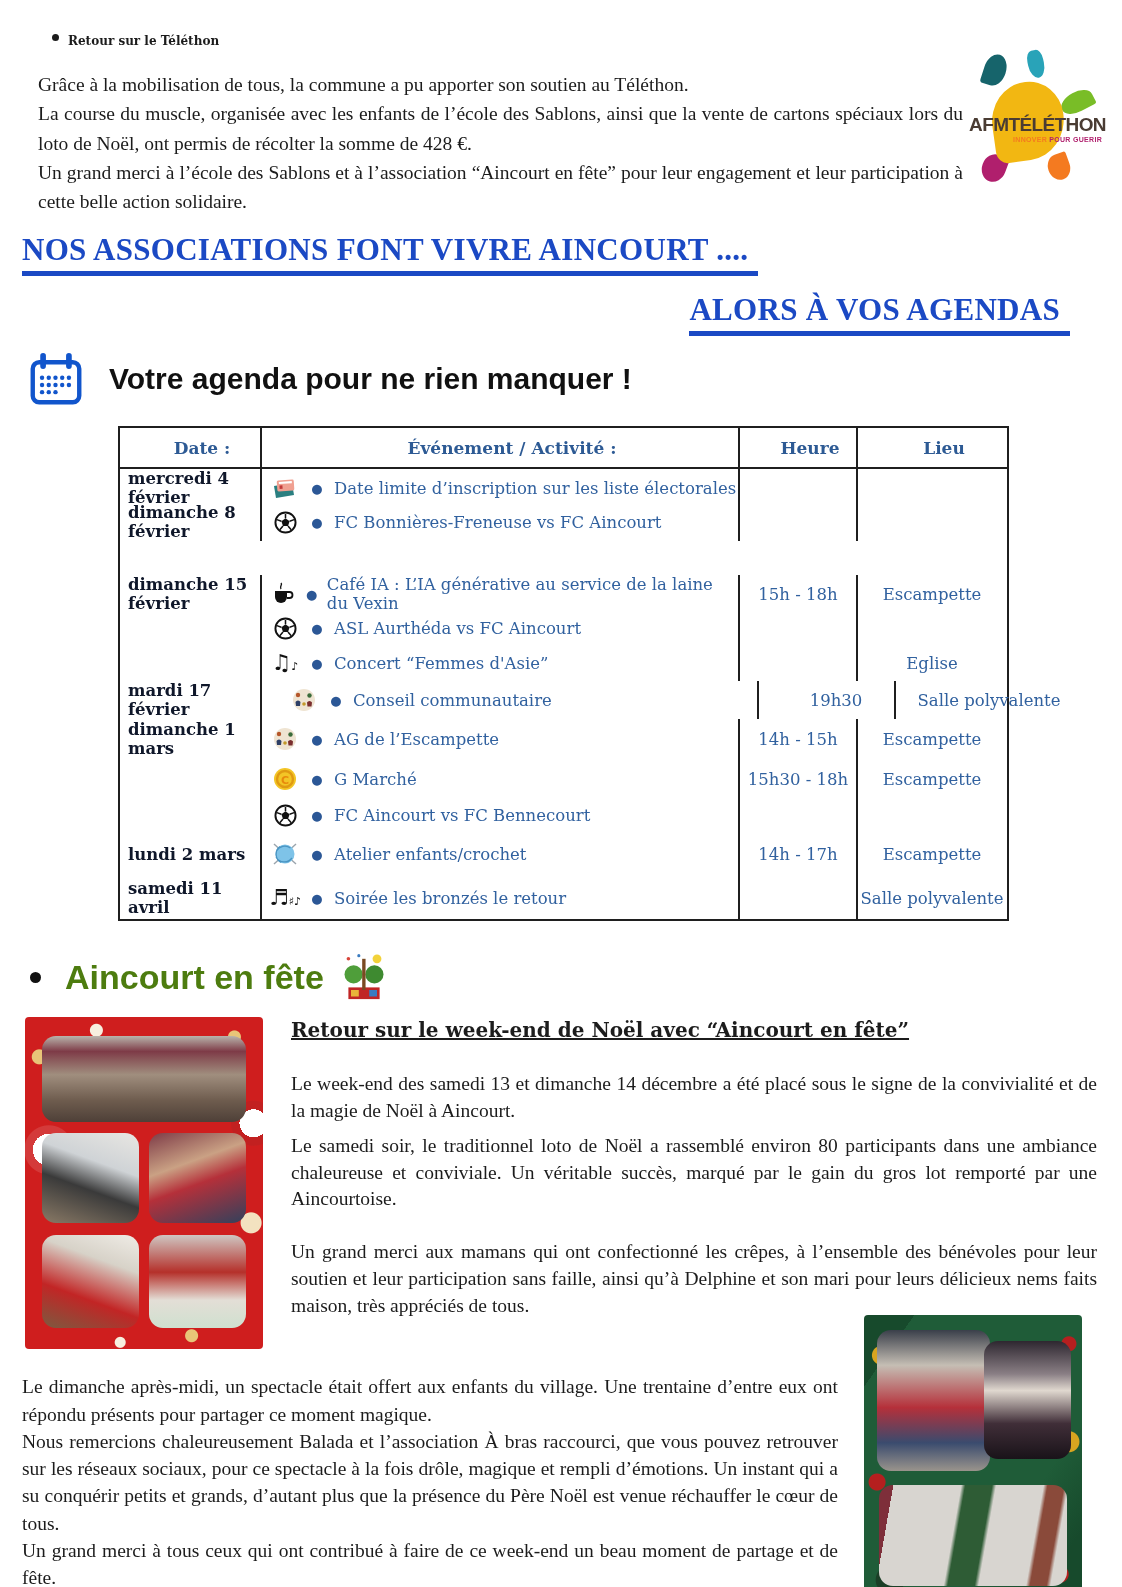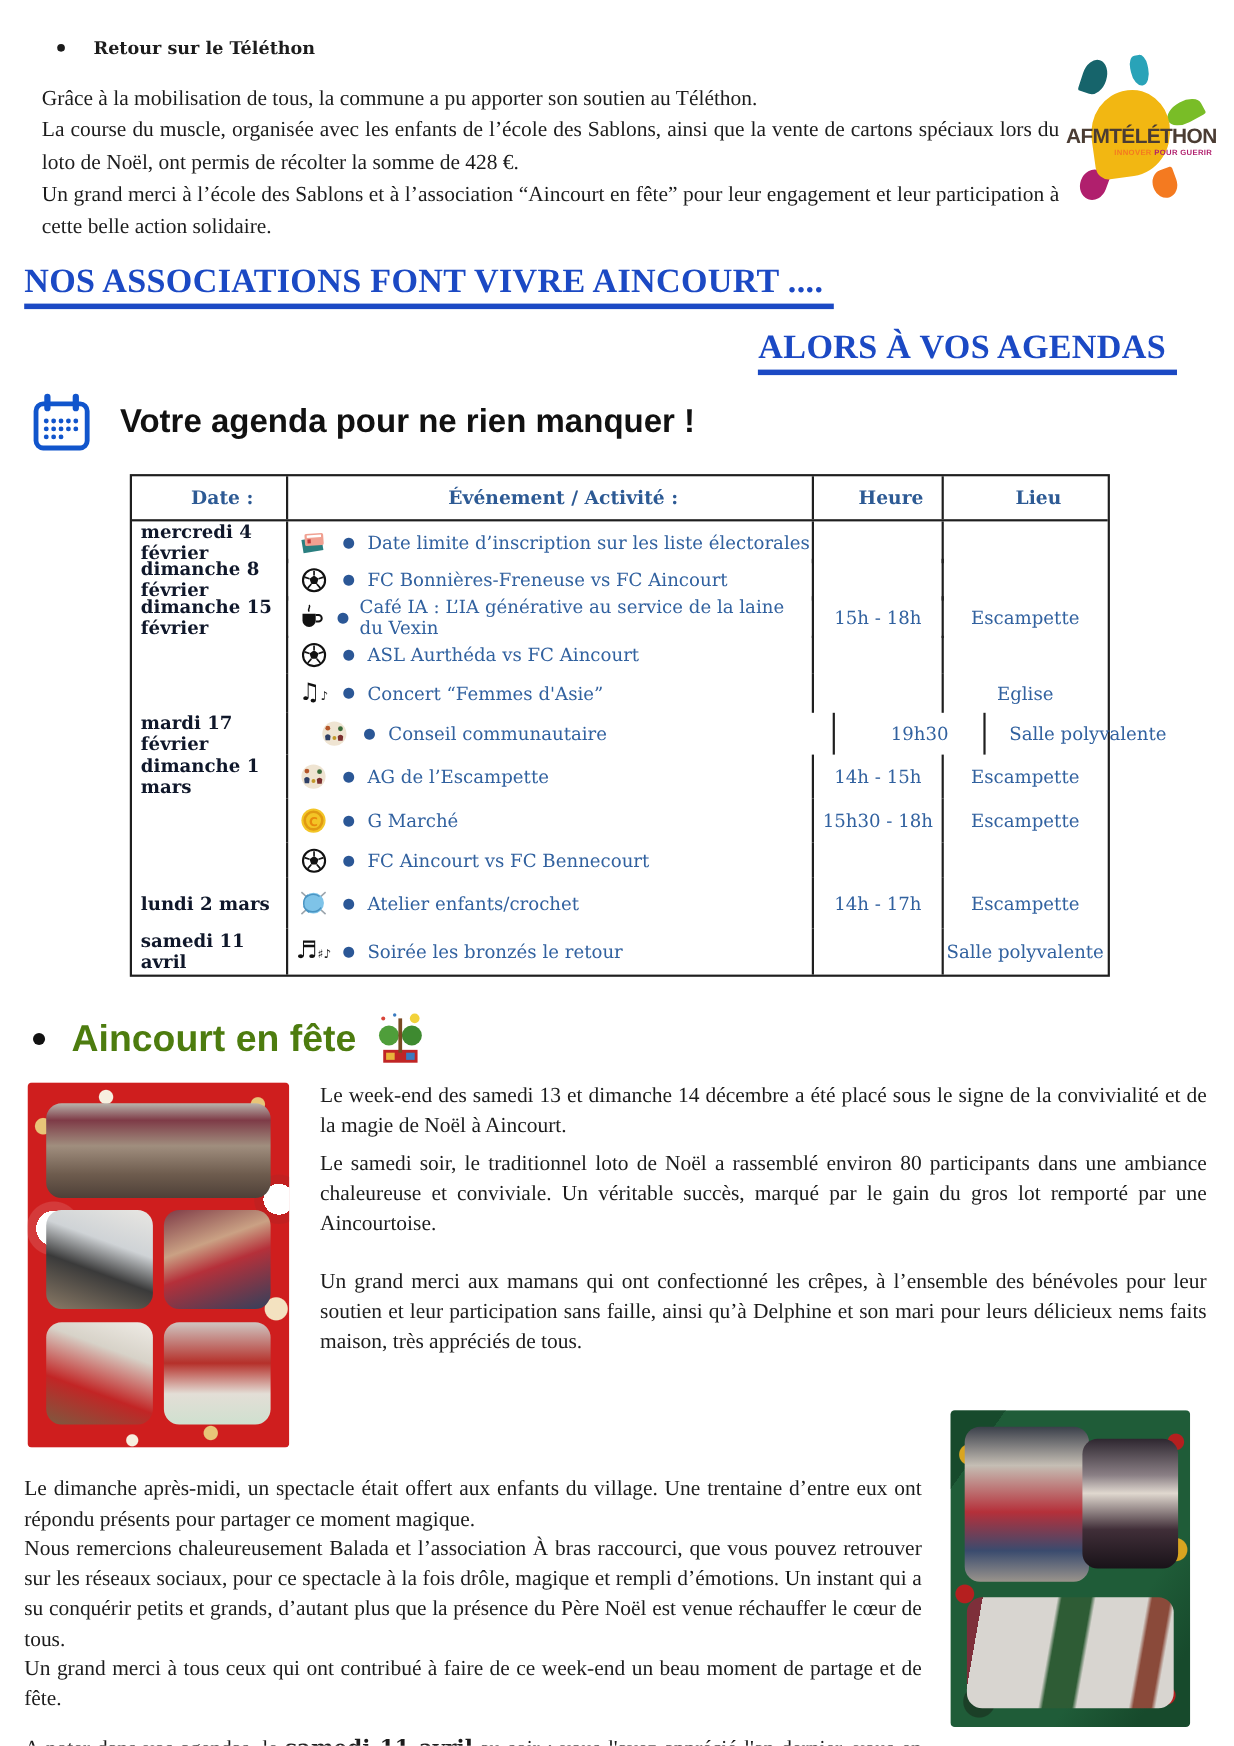--- a/index.html
+++ b/index.html
@@ -3,22 +3,22 @@
 <meta charset="utf-8">
 <style>
   * { margin:0; padding:0; box-sizing:border-box; }
   body { background:#ffffff; }
   .page {
     width:1122px; height:1587px; background:#ffffff; position:relative;
     font-family:"Liberation Serif", serif; color:#1c1c1c; overflow:hidden;
   }
   
   .telethon { position:relative; padding:34px 40px 0 38px; }
-  .t-head { display:flex; align-items:center; gap:26px; margin-left:14px;
-    font-family:"DejaVu Serif", serif; font-weight:bold; font-size:16px; }
+  .t-head { display:flex; align-items:flex-start; gap:9px; margin-left:14px;
+    font-family:"DejaVu Serif", serif; font-weight:bold; font-size:12px; }
   .t-bullet { width:7px; height:7px; border-radius:50%; background:#1c1c1c; }
   .t-body { margin-top:22px; width:925px; font-size:19.5px; line-height:1.5; text-align:justify; }
   .afm-logo { position:absolute; right:16px; top:58px; width:150px; height:128px; }
   .afm-blob { position:absolute; left:36px; top:24px; width:72px; height:78px; background:#f2b712;
     border-radius:58% 52% 60% 18%; transform:rotate(-8deg); }
   .petal { position:absolute; border-radius:60% 60% 60% 10%; }
   .petal.teal   { width:22px; height:32px; background:#16646b; left:28px; top:-4px;  transform:rotate(18deg); }
   .petal.cyan   { width:16px; height:28px; background:#29a3b8; left:72px; top:-8px;  transform:rotate(-12deg); border-radius:45% 45% 60% 60%; }
   .petal.green  { width:34px; height:20px; background:#79bd27; left:104px; top:34px; transform:rotate(-28deg); border-radius:60% 60% 10% 60%; }
   .petal.magenta{ width:24px; height:28px; background:#b01f6d; left:26px; top:96px;  transform:rotate(200deg); }
@@ -206,21 +206,21 @@
                 <polygon points="12,7.5 16.3,10.6 14.6,15.6 9.4,15.6 7.7,10.6" fill="#111"></polygon>
                 <path d="M12 7.5 V3 M16.3 10.6 L21 9 M14.6 15.6 L18 19.5 M9.4 15.6 L6 19.5 M7.7 10.6 L3 9" stroke="#111" stroke-width="1.6" fill="none"></path>
               </svg>
             </span>
             <span class="blt">●</span>
             <span>FC Bonnières-Freneuse vs FC Aincourt</span>
           </div>
           <div class="td center"></div>
           <div class="td center"></div>
         </div>
-        <div class="tr" style="height: 36px;">
+        <div class="tr" style="height: 36px; margin-top: 38px;">
           <div class="td date">dimanche 15 février</div>
           <div class="td event">
             <span class="icon-box">
               <svg width="24" height="26" viewBox="0 0 24 26">
                 <path d="M4 10 h12 v6 a6 6 0 0 1 -12 0 z" fill="#111"></path>
                 <path d="M16 11 h2.5 a3 3 0 0 1 0 6 H16" fill="none" stroke="#111" stroke-width="1.8"></path>
                 <path d="M10 2 c2 2 -2 3 0 6" stroke="#111" stroke-width="1.4" fill="none"></path>
               </svg>
             </span>
             <span class="blt">●</span>
@@ -377,20 +377,21 @@
 
   <div class="fete-cols">
     <div class="collage-red">
       <div class="ph ph1"></div>
       <div class="ph ph2"></div>
       <div class="ph ph3"></div>
       <div class="ph ph4"></div>
       <div class="ph ph5"></div>
     </div>
     <div class="fete-text">
+      <div class="fete-sub">Retour sur le week-end de Noël avec “Aincourt en fête”</div>
       <p>Le week-end des samedi 13 et dimanche 14 décembre a été placé sous le signe de la convivialité et de la magie de Noël à Aincourt.</p>
       <p>Le samedi soir, le traditionnel loto de Noël a rassemblé environ 80 participants dans une ambiance chaleureuse et conviviale. Un véritable succès, marqué par le gain du gros lot remporté par une Aincourtoise.</p>
       <p class="gap">Un grand merci aux mamans qui ont confectionné les crêpes, à l’ensemble des bénévoles pour leur soutien et leur participation sans faille, ainsi qu’à Delphine et son mari pour leurs délicieux nems faits maison, très appréciés de tous.</p>
     </div>
   </div>
 
   <div class="wrap-block">
     <div class="collage-green">
       <div class="ph phA"></div>
       <div class="ph phB"></div>

